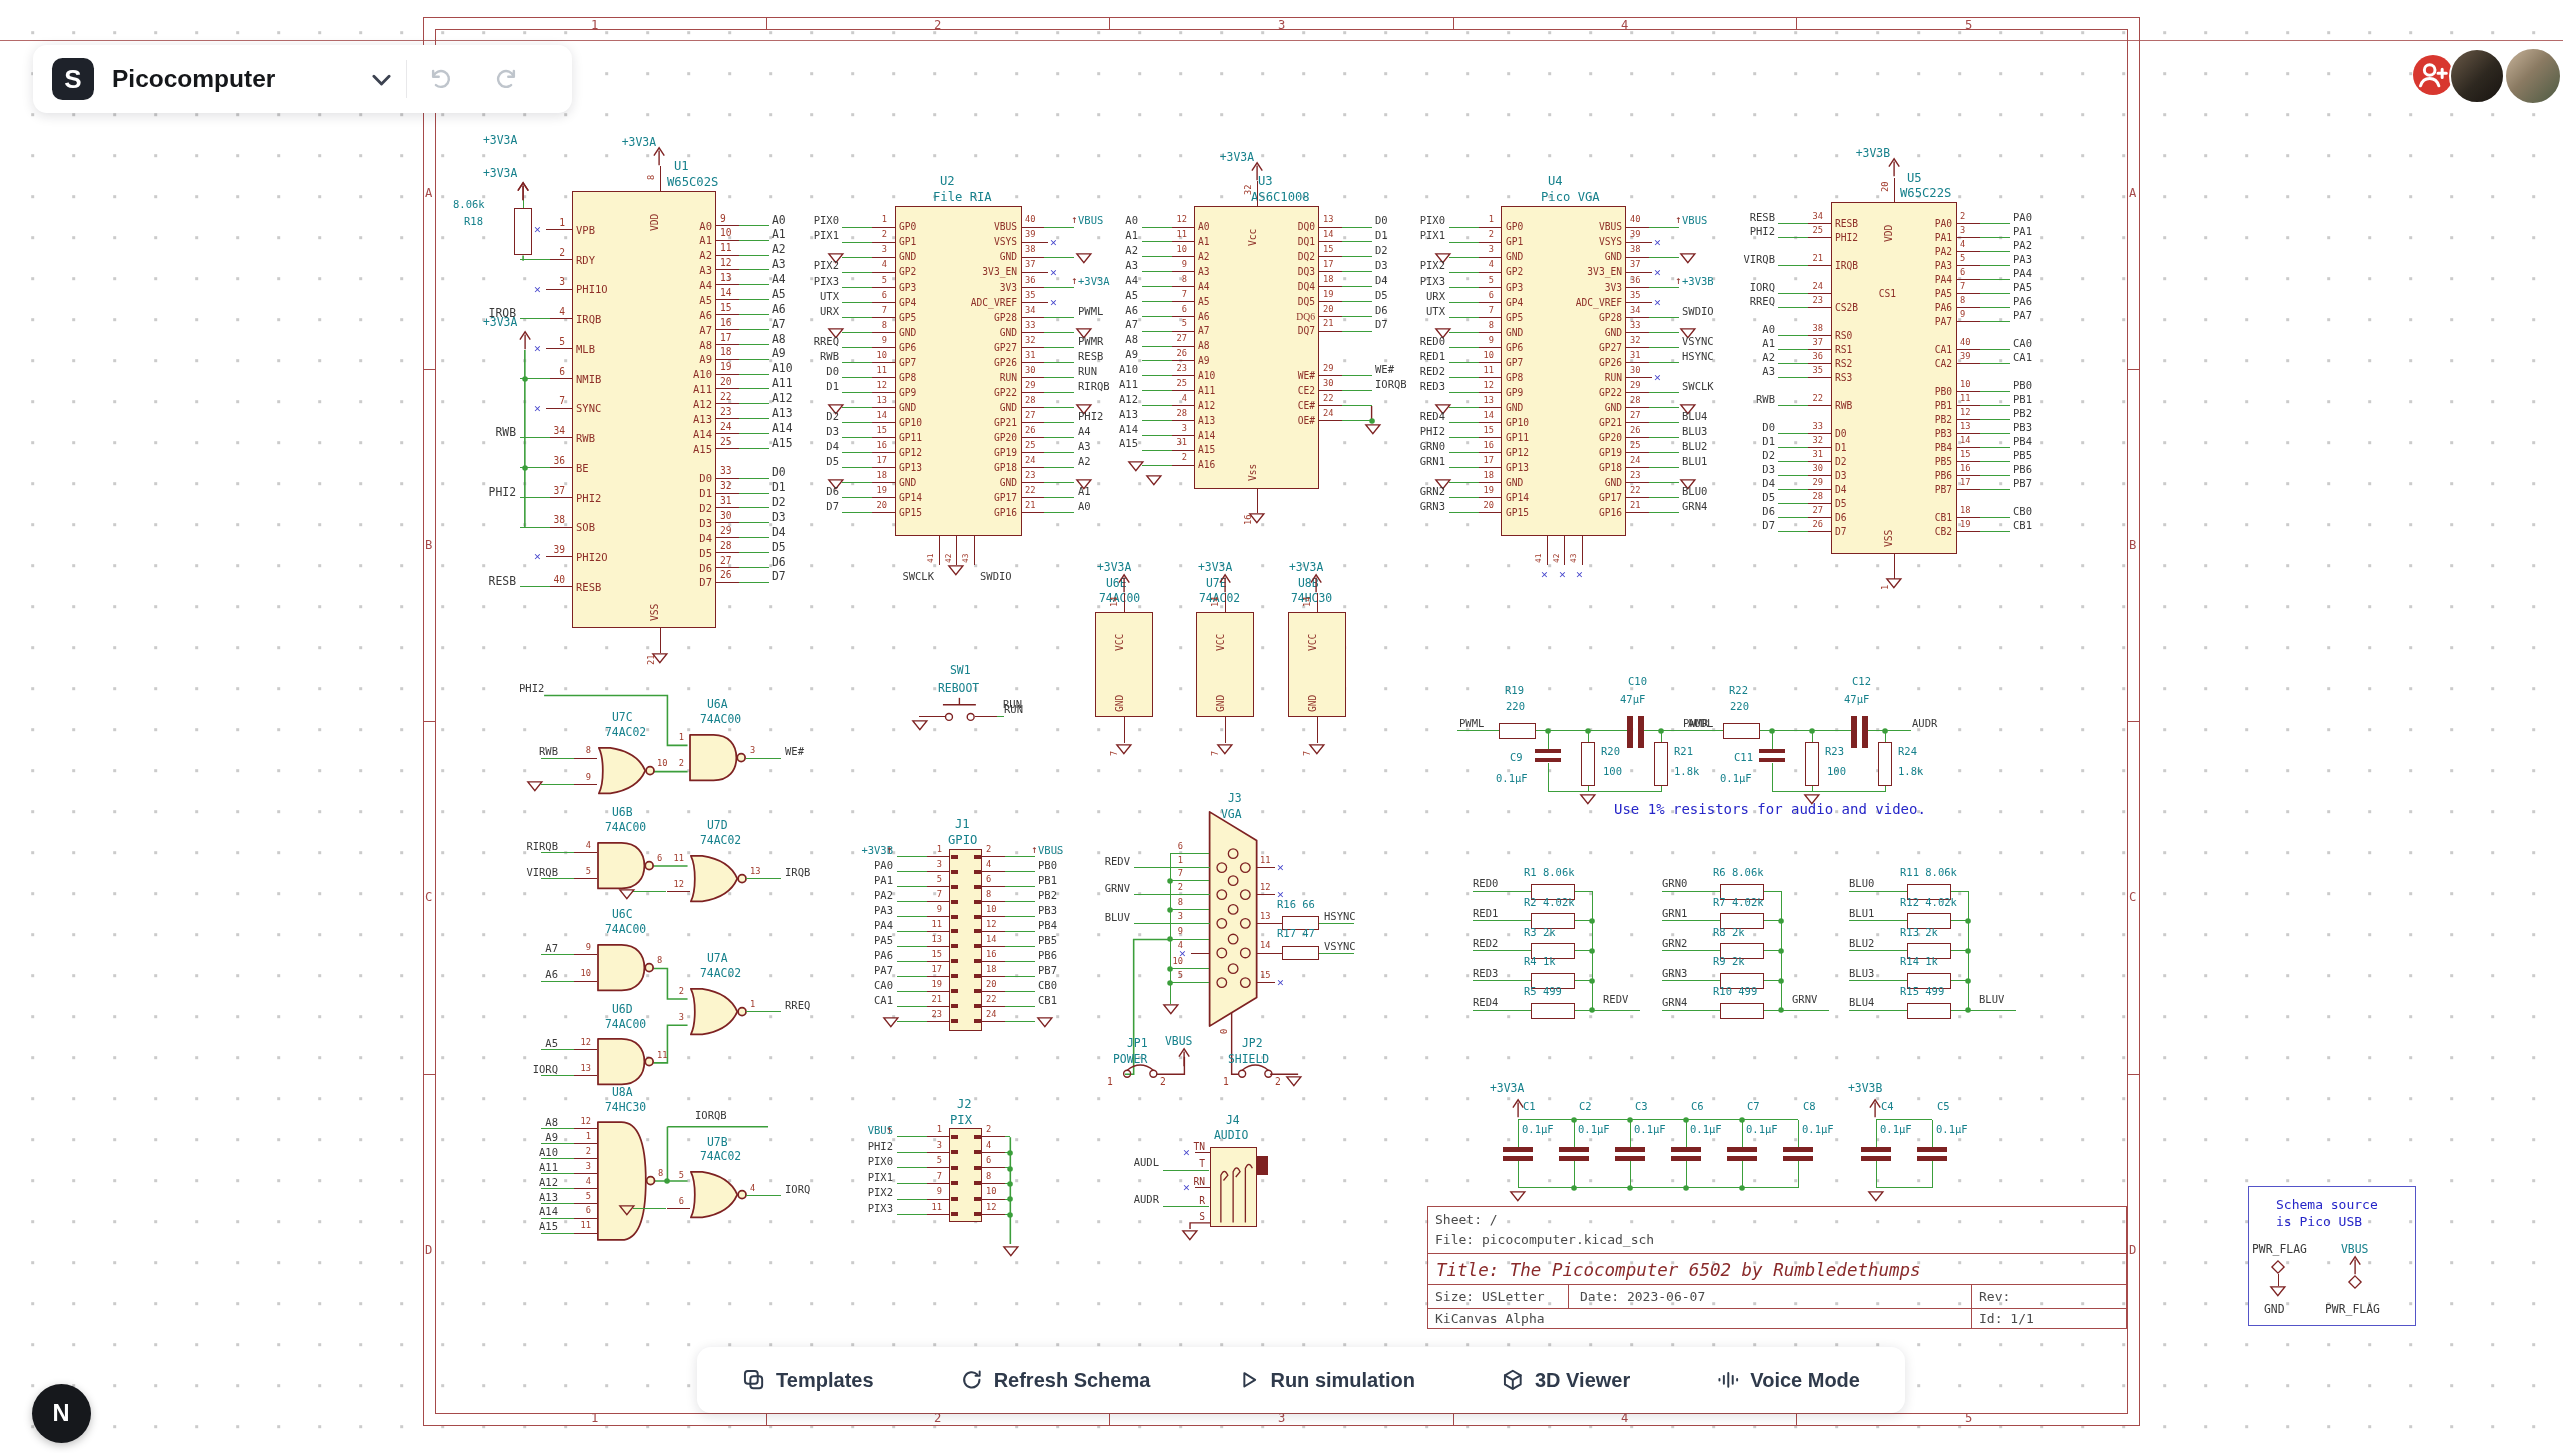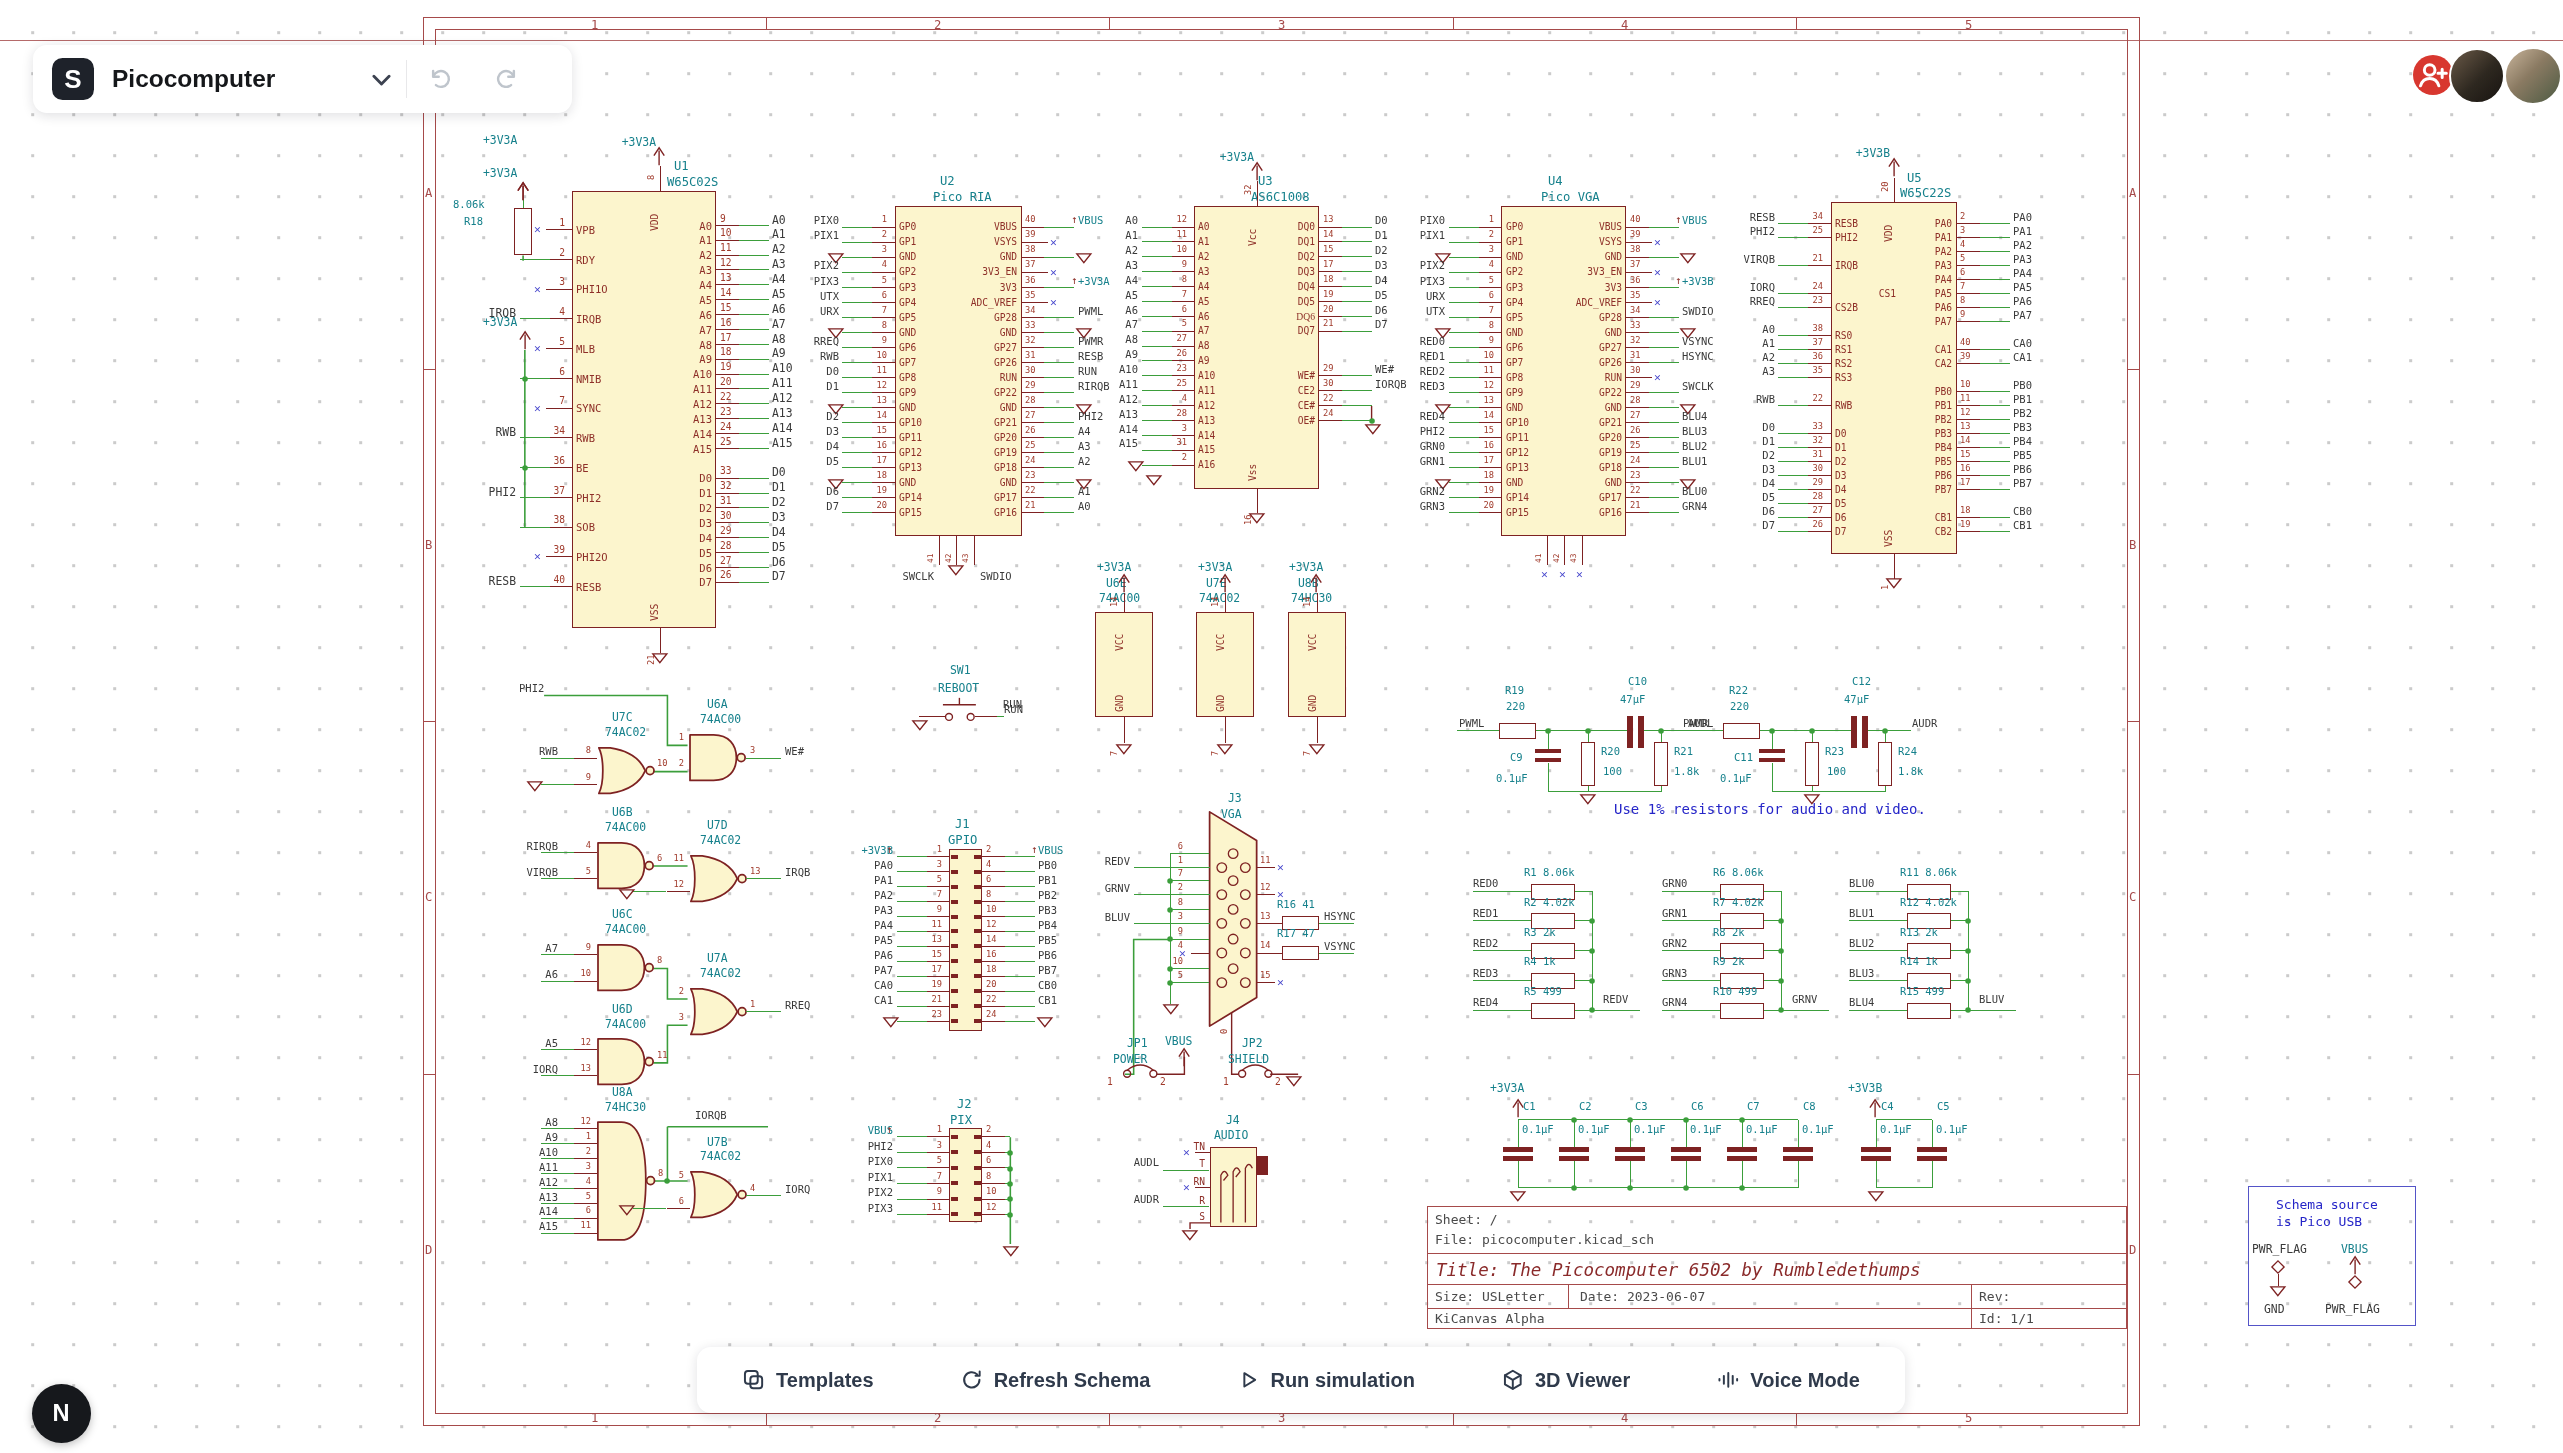--- a/index.html
+++ b/index.html
@@ -308,21 +308,21 @@
       <div class="a " style="left: 660px; top: 628px; width: 0px; height: 24.5px; border-left: 1.4px solid rgb(126, 34, 34);"></div>
       <svg width="15.7" height="11.4" style="position: absolute; left: 652px; top: 653px; overflow: visible;" viewBox="0 0 18 13">
         <polygon points="1,1 17,1 9,11" fill="none" stroke="#7E2222" stroke-width="1.6"></polygon>
       </svg>
       <div class="a pnum vt" style="left: 646px; top: 665px; font-size: 8.7px;">21</div>
       <div class="a pname vt" style="left: 649px; top: 621px; font-size: 9.6px;">VSS</div>
     </div>
     <div class="a ">
       <div class="a icbody" style="left: 895px; top: 206px; width: 127px; height: 330px;"></div>
       <div class="a teal" style="left: 940px; top: 174px; font-size: 12.2px;">U2</div>
-      <div class="a teal" style="left: 933px; top: 190px; font-size: 12.2px;">Pico RIA</div>
+      <div class="a teal" style="left: 933px; top: 190px; font-size: 12.2px;">File RIA</div>
       <div class="a " style="left: 872px; top: 227px; width: 23px; height: 0px; border-top: 1.4px solid rgb(126, 34, 34);"></div>
       <div class="a " style="left: 842px; top: 227px; width: 30px; height: 0px; border-top: 1.4px solid rgb(59, 158, 59);"></div>
       <div class="a pnum" style="left: 842px; top: 214px; font-size: 8.7px; width: 45px; text-align: right;">1</div>
       <div class="a pname" style="left: 899px; top: 221px; font-size: 9.6px; width: 61px; text-align: left;">GP0</div>
       <div class="a net" style="left: 711px; top: 214px; font-size: 10.5px; width: 128px; text-align: right;">PIX0</div>
       <div class="a " style="left: 872px; top: 242px; width: 23px; height: 0px; border-top: 1.4px solid rgb(126, 34, 34);"></div>
       <div class="a " style="left: 842px; top: 242px; width: 30px; height: 0px; border-top: 1.4px solid rgb(59, 158, 59);"></div>
       <div class="a pnum" style="left: 842px; top: 229px; font-size: 8.7px; width: 45px; text-align: right;">2</div>
       <div class="a pname" style="left: 899px; top: 236px; font-size: 9.6px; width: 61px; text-align: left;">GP1</div>
       <div class="a net" style="left: 711px; top: 229px; font-size: 10.5px; width: 128px; text-align: right;">PIX1</div>
@@ -1633,21 +1633,21 @@
       <div class="a pnum" style="left: 1260px; top: 855px; font-size: 8.7px;">11</div>
       <div class="a " style="left: 1257px; top: 867px; width: 18.4px; height: 0px; border-top: 1.4px solid rgb(126, 34, 34);"></div>
       <div class="a blue" style="left: 1277px; top: 860px; font-size: 11.4px;">✕</div>
       <div class="a pnum" style="left: 1260px; top: 882px; font-size: 8.7px;">12</div>
       <div class="a " style="left: 1257px; top: 894px; width: 18.4px; height: 0px; border-top: 1.4px solid rgb(126, 34, 34);"></div>
       <div class="a blue" style="left: 1277px; top: 887px; font-size: 11.4px;">✕</div>
       <div class="a pnum" style="left: 1260px; top: 911px; font-size: 8.7px;">13</div>
       <div class="a " style="left: 1257px; top: 923px; width: 25px; height: 0px; border-top: 1.4px solid rgb(126, 34, 34);"></div>
       <div class="a " style="left: 1282px; top: 916px; width: 37px; height: 14px; border: 1.6px solid rgb(126, 34, 34); background: rgb(255, 255, 255); box-sizing: border-box;"></div>
       <div class="a " style="left: 1319px; top: 923px; width: 35px; height: 0px; border-top: 1.4px solid rgb(59, 158, 59);"></div>
-      <div class="a teal" style="left: 1277px; top: 898px; font-size: 10.5px;">R16  41</div>
+      <div class="a teal" style="left: 1277px; top: 898px; font-size: 10.5px;">R16  66</div>
       <div class="a net" style="left: 1324px; top: 910px; font-size: 10.5px;">HSYNC</div>
       <div class="a pnum" style="left: 1260px; top: 940px; font-size: 8.7px;">14</div>
       <div class="a " style="left: 1257px; top: 953px; width: 25px; height: 0px; border-top: 1.4px solid rgb(126, 34, 34);"></div>
       <div class="a " style="left: 1282px; top: 946px; width: 37px; height: 14px; border: 1.6px solid rgb(126, 34, 34); background: rgb(255, 255, 255); box-sizing: border-box;"></div>
       <div class="a " style="left: 1319px; top: 953px; width: 35px; height: 0px; border-top: 1.4px solid rgb(59, 158, 59);"></div>
       <div class="a teal" style="left: 1277px; top: 927px; font-size: 10.5px;">R17  47</div>
       <div class="a net" style="left: 1324px; top: 940px; font-size: 10.5px;">VSYNC</div>
       <div class="a pnum" style="left: 1260px; top: 970px; font-size: 8.7px;">15</div>
       <div class="a " style="left: 1257px; top: 982px; width: 18.4px; height: 0px; border-top: 1.4px solid rgb(126, 34, 34);"></div>
       <div class="a blue" style="left: 1277px; top: 975px; font-size: 11.4px;">✕</div>

